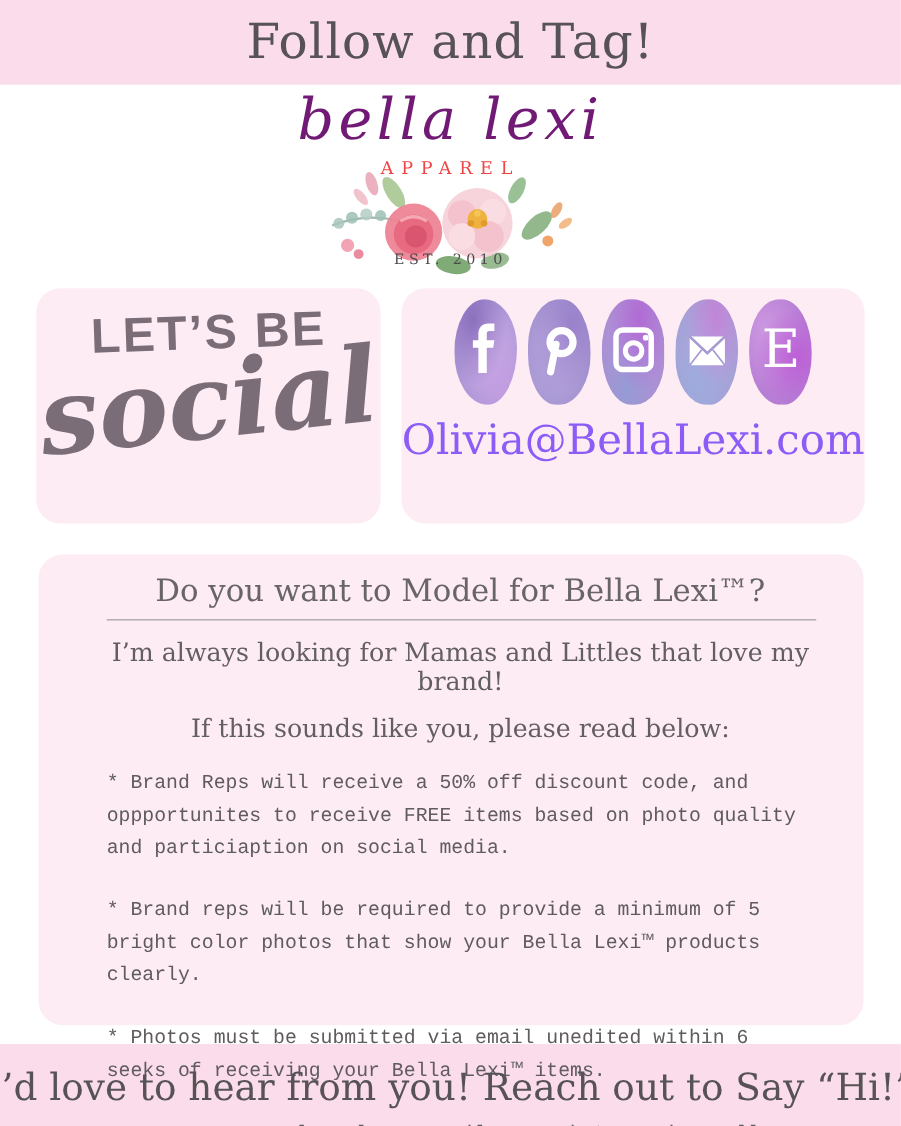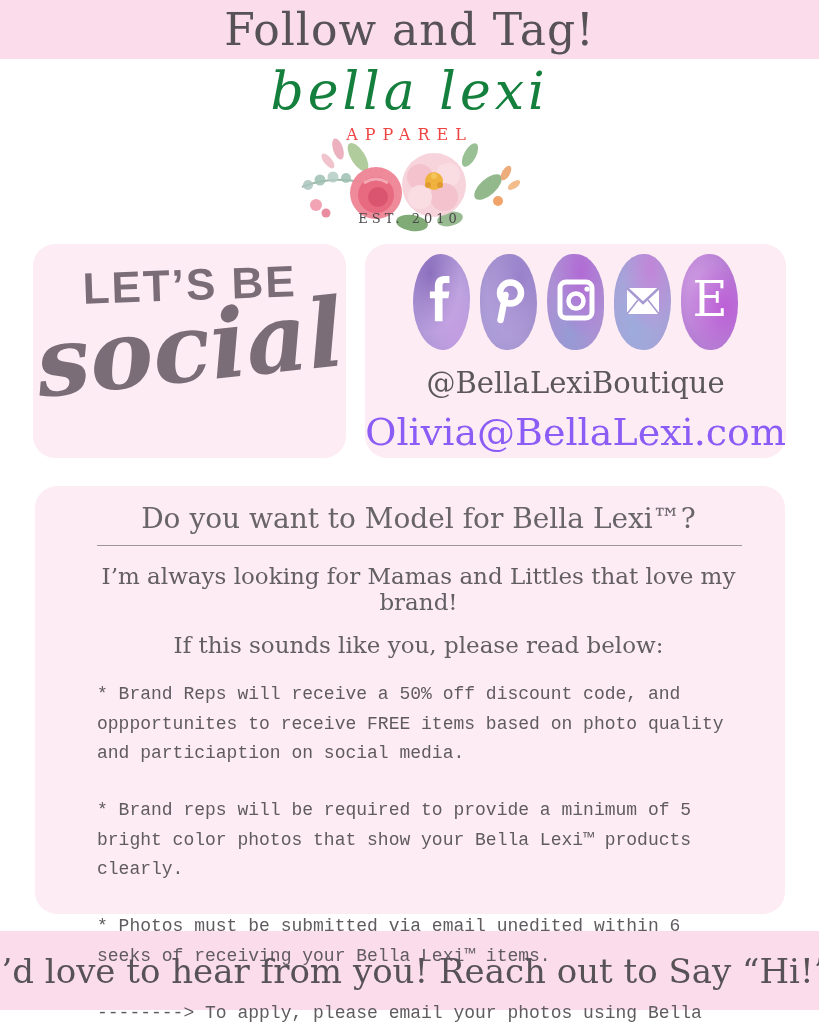--- a/index.html
+++ b/index.html
@@ -6,27 +6,27 @@
   body{
     width:819px;height:1024px;overflow:hidden;background:#ffffff;
     font-family:"DejaVu Serif", serif;color:#5f5b5f;
     -webkit-font-smoothing:antialiased;
   }
   
   .banner{
     width:819px;background:#fbdcea;display:flex;align-items:center;justify-content:center;
     color:#565256;
   }
-  .banner.top{height:59px;font-size:44px;letter-spacing:1px;}
+  .banner.top{height:77px;font-size:44px;letter-spacing:1px;}
   .banner.bottom{height:79px;font-size:34px;margin-top:17px;letter-spacing:0px;white-space:nowrap;}
   
   .logo-section{position:relative;height:185px;width:819px;}
   .logo-script{
     position:absolute;top:6px;left:0;width:100%;text-align:center;
-    font-style:italic;font-size:52px;color:#15803d;letter-spacing:4px;line-height:1;
+    font-style:italic;font-size:52px;color:#701a75;letter-spacing:4px;line-height:1;
   }
   .logo-apparel{
     position:absolute;top:66px;left:0;width:100%;text-align:center;
     font-size:16px;letter-spacing:7px;color:#ef4444;
   }
   .logo-flowers{position:absolute;top:76px;left:50%;transform:translateX(-50%);}
   .logo-est{
     position:absolute;top:152px;left:0;width:100%;text-align:center;z-index:2;
     font-size:13px;letter-spacing:4px;color:#4c4a4c;
   }
@@ -163,21 +163,20 @@
           <path d="M3 16 L19 31 L35 16" fill="none" stroke="#a79ad2" stroke-width="2.4"></path>
           <path d="M3 42 L14 28 M35 42 L24 28" stroke="#a79ad2" stroke-width="1.6"></path>
         </svg>
       </div>
       <div class="wc-oval i5">
         <svg width="34" height="62" viewBox="0 0 34 62">
           <text x="17" y="45" text-anchor="middle" font-family="DejaVu Serif, serif" font-size="48" fill="#ffffff">E</text>
         </svg>
       </div>
     </div>
-    <div class="handle">@BellaLexiBoutique</div>
     <div class="email">Olivia@BellaLexi.com</div>
   </div>
 
 </section>
 
 <section class="pink-box main-box">
   <div class="mb-heading">Do you want to Model for Bella Lexi™?</div>
   <div class="mb-divider"></div>
   <p class="mb-intro">I’m always looking for Mamas and Littles that love my brand!</p>
   <p class="mb-intro">If this sounds like you, please read below:</p>

